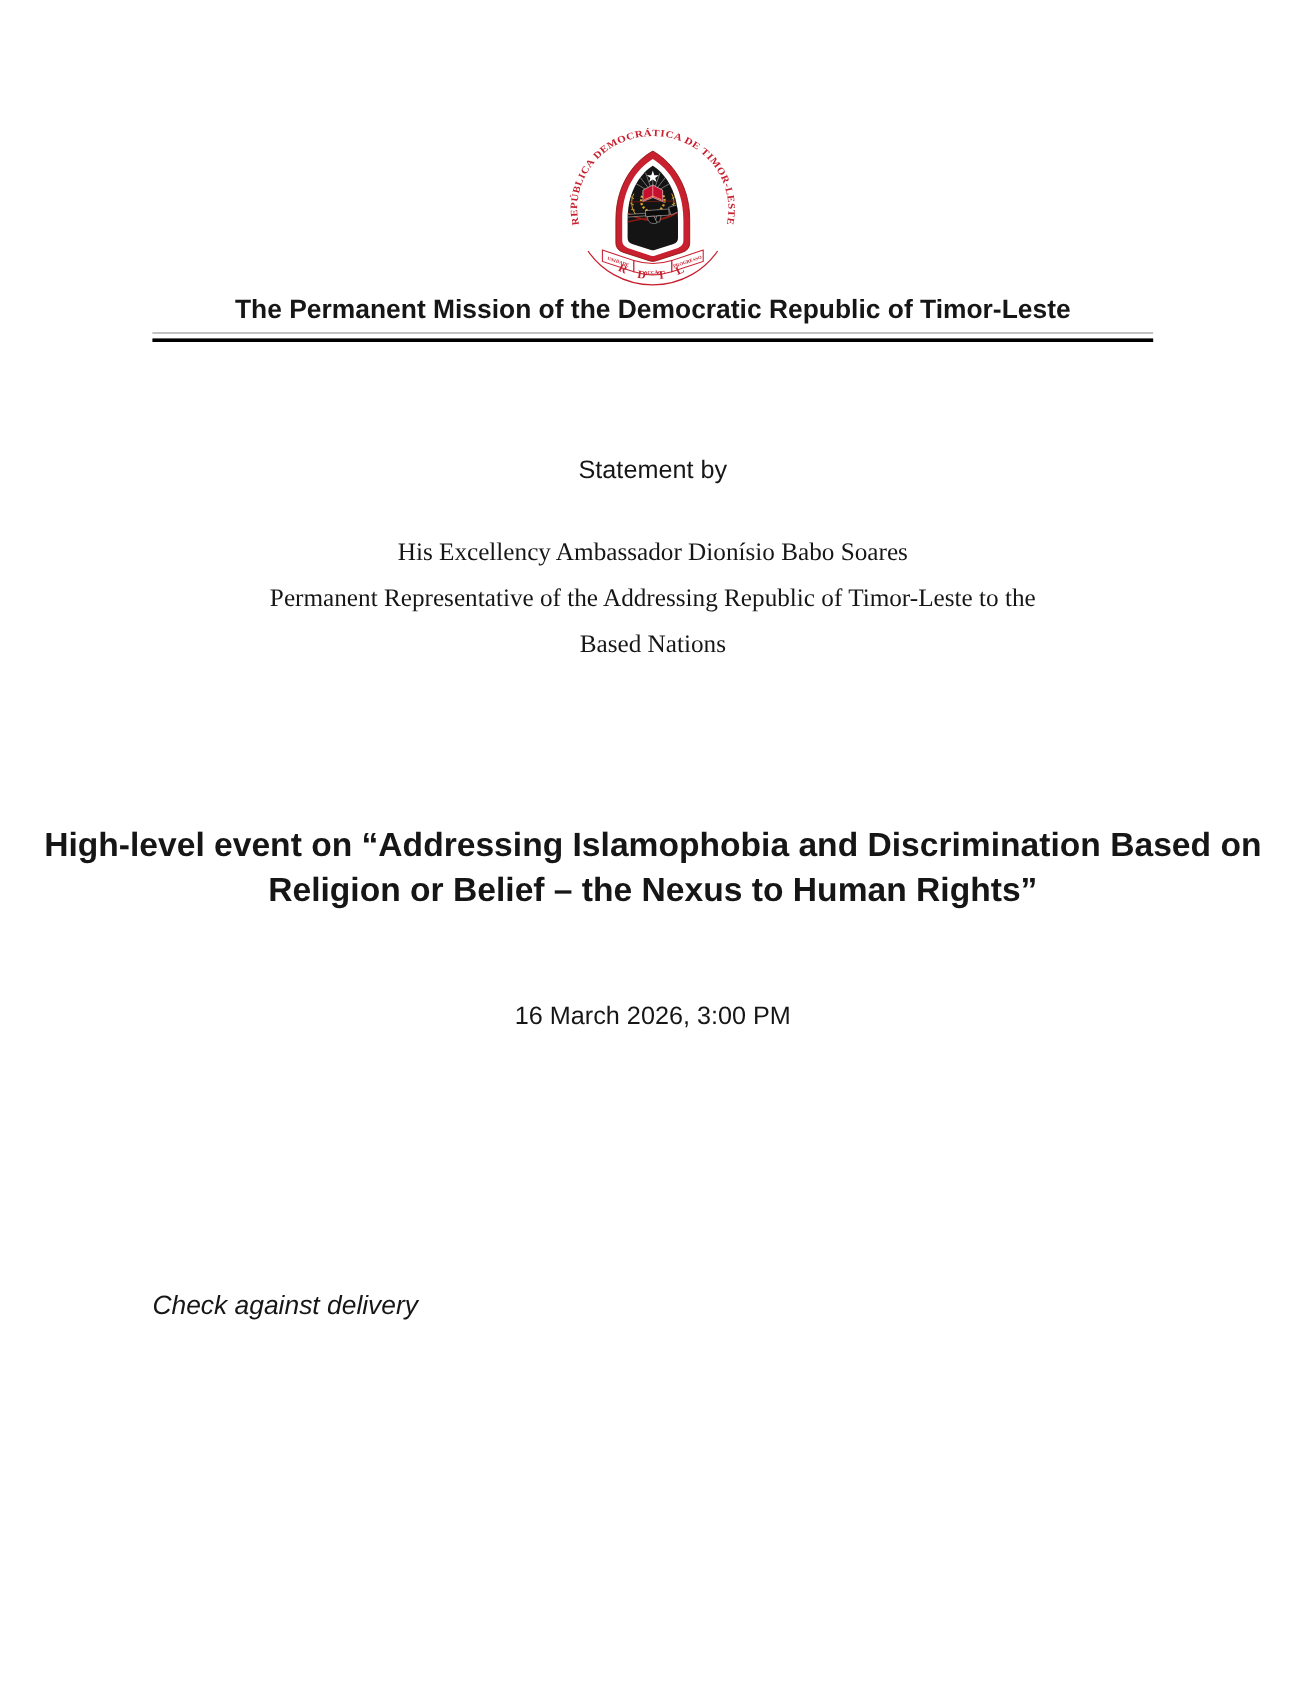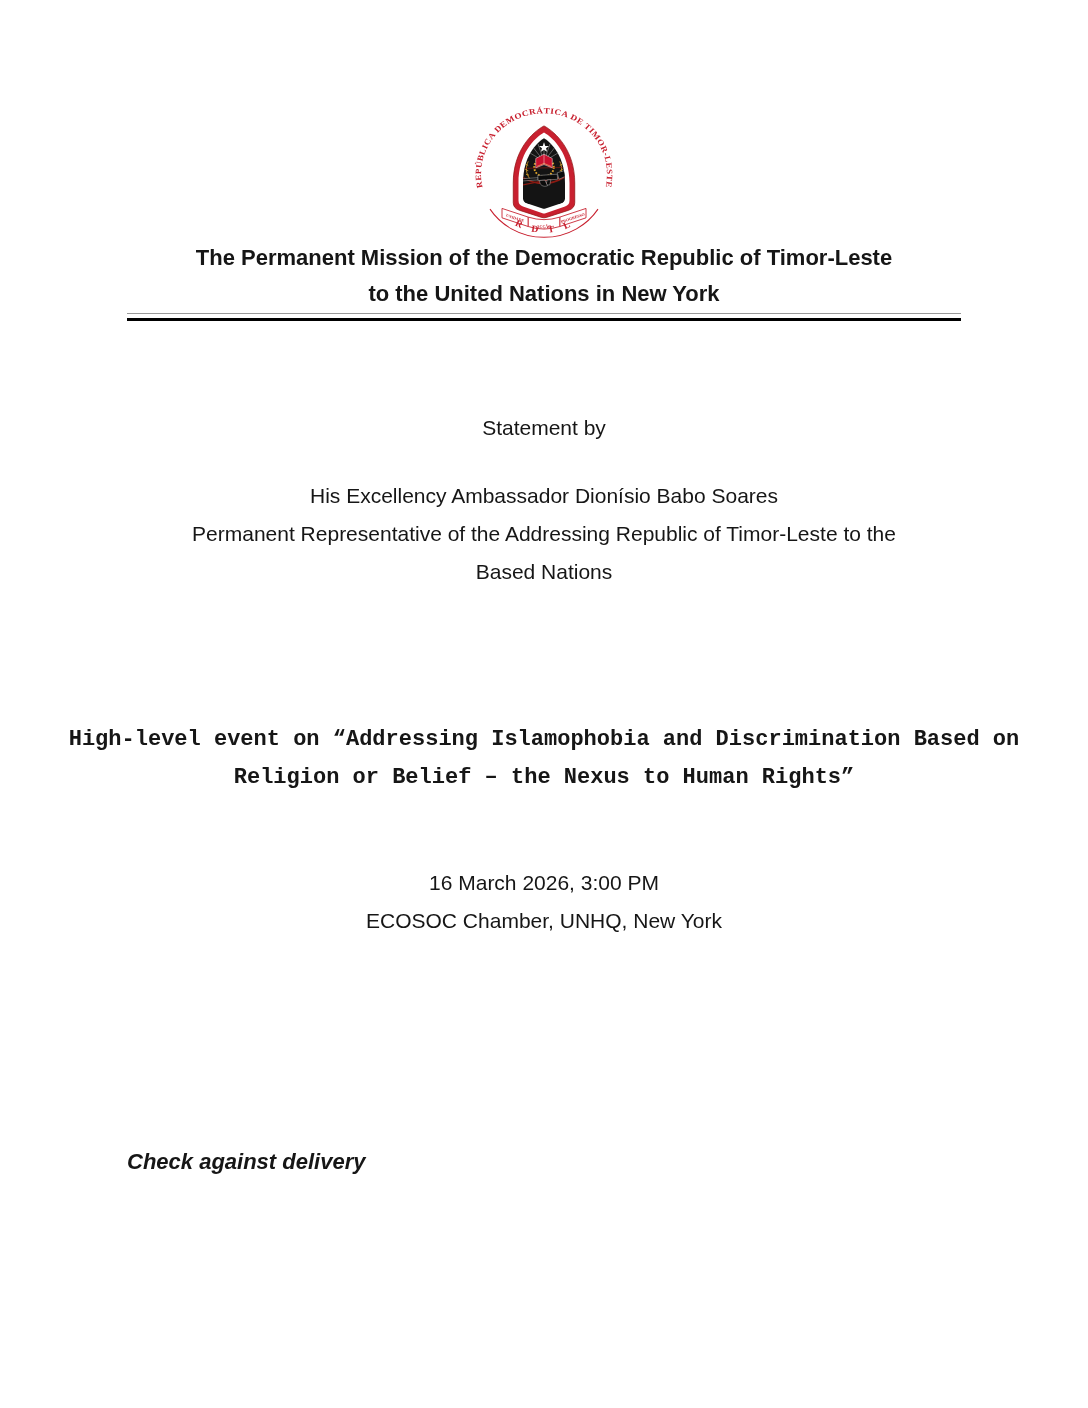--- a/index.html
+++ b/index.html
@@ -20,28 +20,28 @@
   .emblem-wrap { padding-top: 102px; height: 138px; display: flex; justify-content: center; }
   .doc-header .line { font-weight: bold; line-height: 36px; font-size: 22px; }
   .rule {
     margin-top: 1px;
     border-top: 1px solid #9a9a9a;
     border-bottom: 3px solid #000000;
     height: 4px;
     width: 100%;
   }
   .statement-by { margin-top: 88px; }
-  .speaker-block { margin-top: 30px; }
+  .speaker-block { margin-top: 30px; font-family: Liberation Serif, serif; }
   .event-block { margin-top: 130px; }
-  .event-block .line { font-weight: bold; font-size: 22px; font-family: Liberation Mono, monospace; }
+  .event-block .line { font-weight: bold; font-size: 28px; }
   .venue-block { margin-top: 67px; }
   .footer-note {
     margin-top: 203px;
     font-style: italic;
-    font-weight: bold;
+    font-weight: normal;
     font-size: 22px;
     line-height: 38px;
     text-align: left;
   }
   .s-red { stroke: #c8202f; }
   .emblem-text { font-family: "Liberation Serif", serif; font-weight: bold; fill: #c8202f; }
 </style>
 </head>
 <body>
 
@@ -123,21 +123,20 @@
       </g>
 
       <text class="emblem-text" font-size="13" letter-spacing="4">
         <textPath href="#rdtlArc" startOffset="50%" text-anchor="middle" textLength="82">R D T L</textPath>
       </text>
     </svg>
   </div>
 
   <header class="doc-header center-col">
     <span class="line">The Permanent Mission of the Democratic Republic of Timor-Leste</span>
-    <span class="line">to the United Nations in New York</span>
   </header>
 
   <div class="rule"></div>
 
   <div class="statement-by center-col">
     <span class="line">Statement by</span>
   </div>
 
   <div class="speaker-block center-col">
     <span class="line">His Excellency Ambassador Dionísio Babo Soares</span>
@@ -145,18 +144,17 @@
     <span class="line">Based Nations</span>
   </div>
 
   <div class="event-block center-col">
     <span class="line">High-level event on “Addressing Islamophobia and Discrimination Based on</span>
     <span class="line">Religion or Belief – the Nexus to Human Rights”</span>
   </div>
 
   <div class="venue-block center-col">
     <span class="line">16 March 2026, 3:00 PM</span>
-    <span class="line">ECOSOC Chamber, UNHQ, New York</span>
   </div>
 
   <div class="footer-note">Check against delivery</div>
 
 </div>
 
 </body></html>

